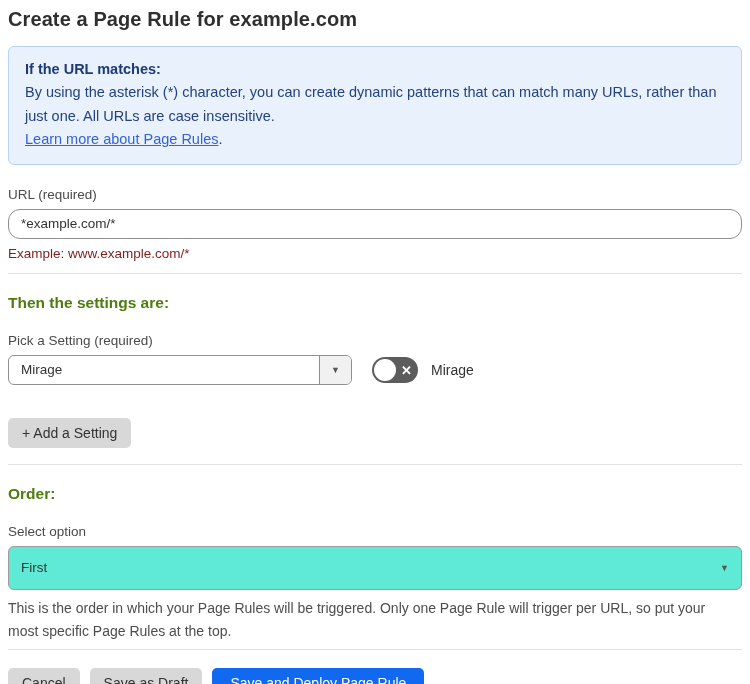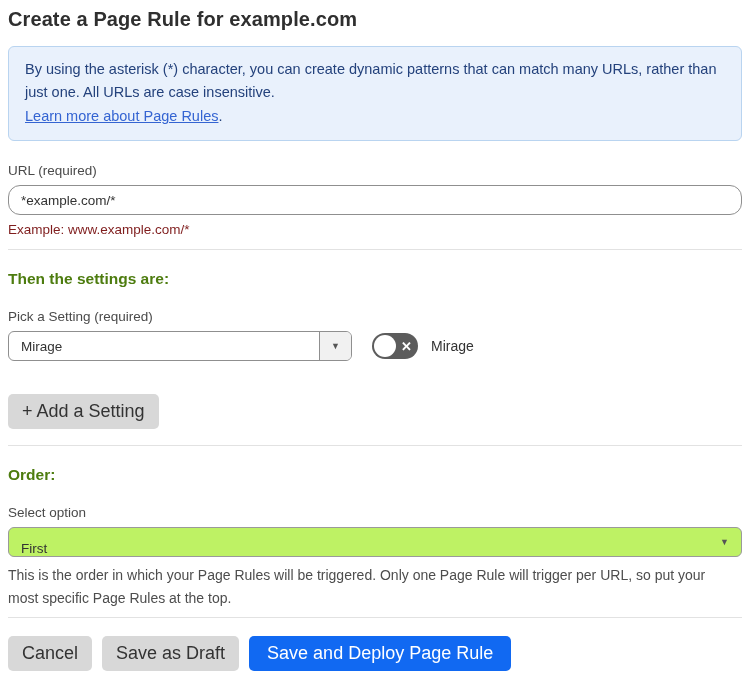--- a/index.html
+++ b/index.html
@@ -138,36 +138,36 @@
   .toggle-label {
     font-size: 14px;
     color: #333333;
     margin-left: 13px;
   }
   .btn {
     display: inline-block;
     border: none;
     border-radius: 5px;
     font-family: "Liberation Sans", sans-serif;
-    font-size: 18px;
+    font-size: 14px;
     color: #333333;
     background: #d8d8d8;
     padding: 7px 14px;
     cursor: pointer;
   }
   .add-setting-btn { margin-top: 33px; }
   .full-select {
     position: relative;
     width: 100%;
-    height: 30px;
+    height: 44px;
     border: 1px solid #9a9a9a;
     border-radius: 6px;
-    background: #bef264;
-    display: flex;
-    align-items: flex-end;
+    background: #5eead4;
+    display: flex;
+    align-items: center;
     padding: 0 12px;
     font-size: 13.5px;
     color: #333333;
     cursor: pointer;
   }
   .full-select .select-arrow {
     position: absolute;
     right: 12px; top: 50%;
     transform: translateY(-50%);
     font-size: 9px;
@@ -192,20 +192,21 @@
   }
 </style>
 </head>
 <body>
 
 
 
 <h1 class="page-title">Create a Page Rule for example.com</h1>
 
 <div class="info-box">
+  <div class="info-heading">If the URL matches:</div>
   <div class="info-body">By using the asterisk (*) character, you can create dynamic patterns that can match many URLs, rather than just one. All URLs are case insensitive.</div>
   <div><span class="info-link">Learn more about Page Rules</span><span class="info-link-suffix">.</span></div>
 </div>
 
 <div class="field-label">URL (required)</div>
 <input class="text-input" type="text" value="*example.com/*" style="">
 <div class="helper-text">Example: www.example.com/*</div>
 
 <hr class="divider divider-1">
 

